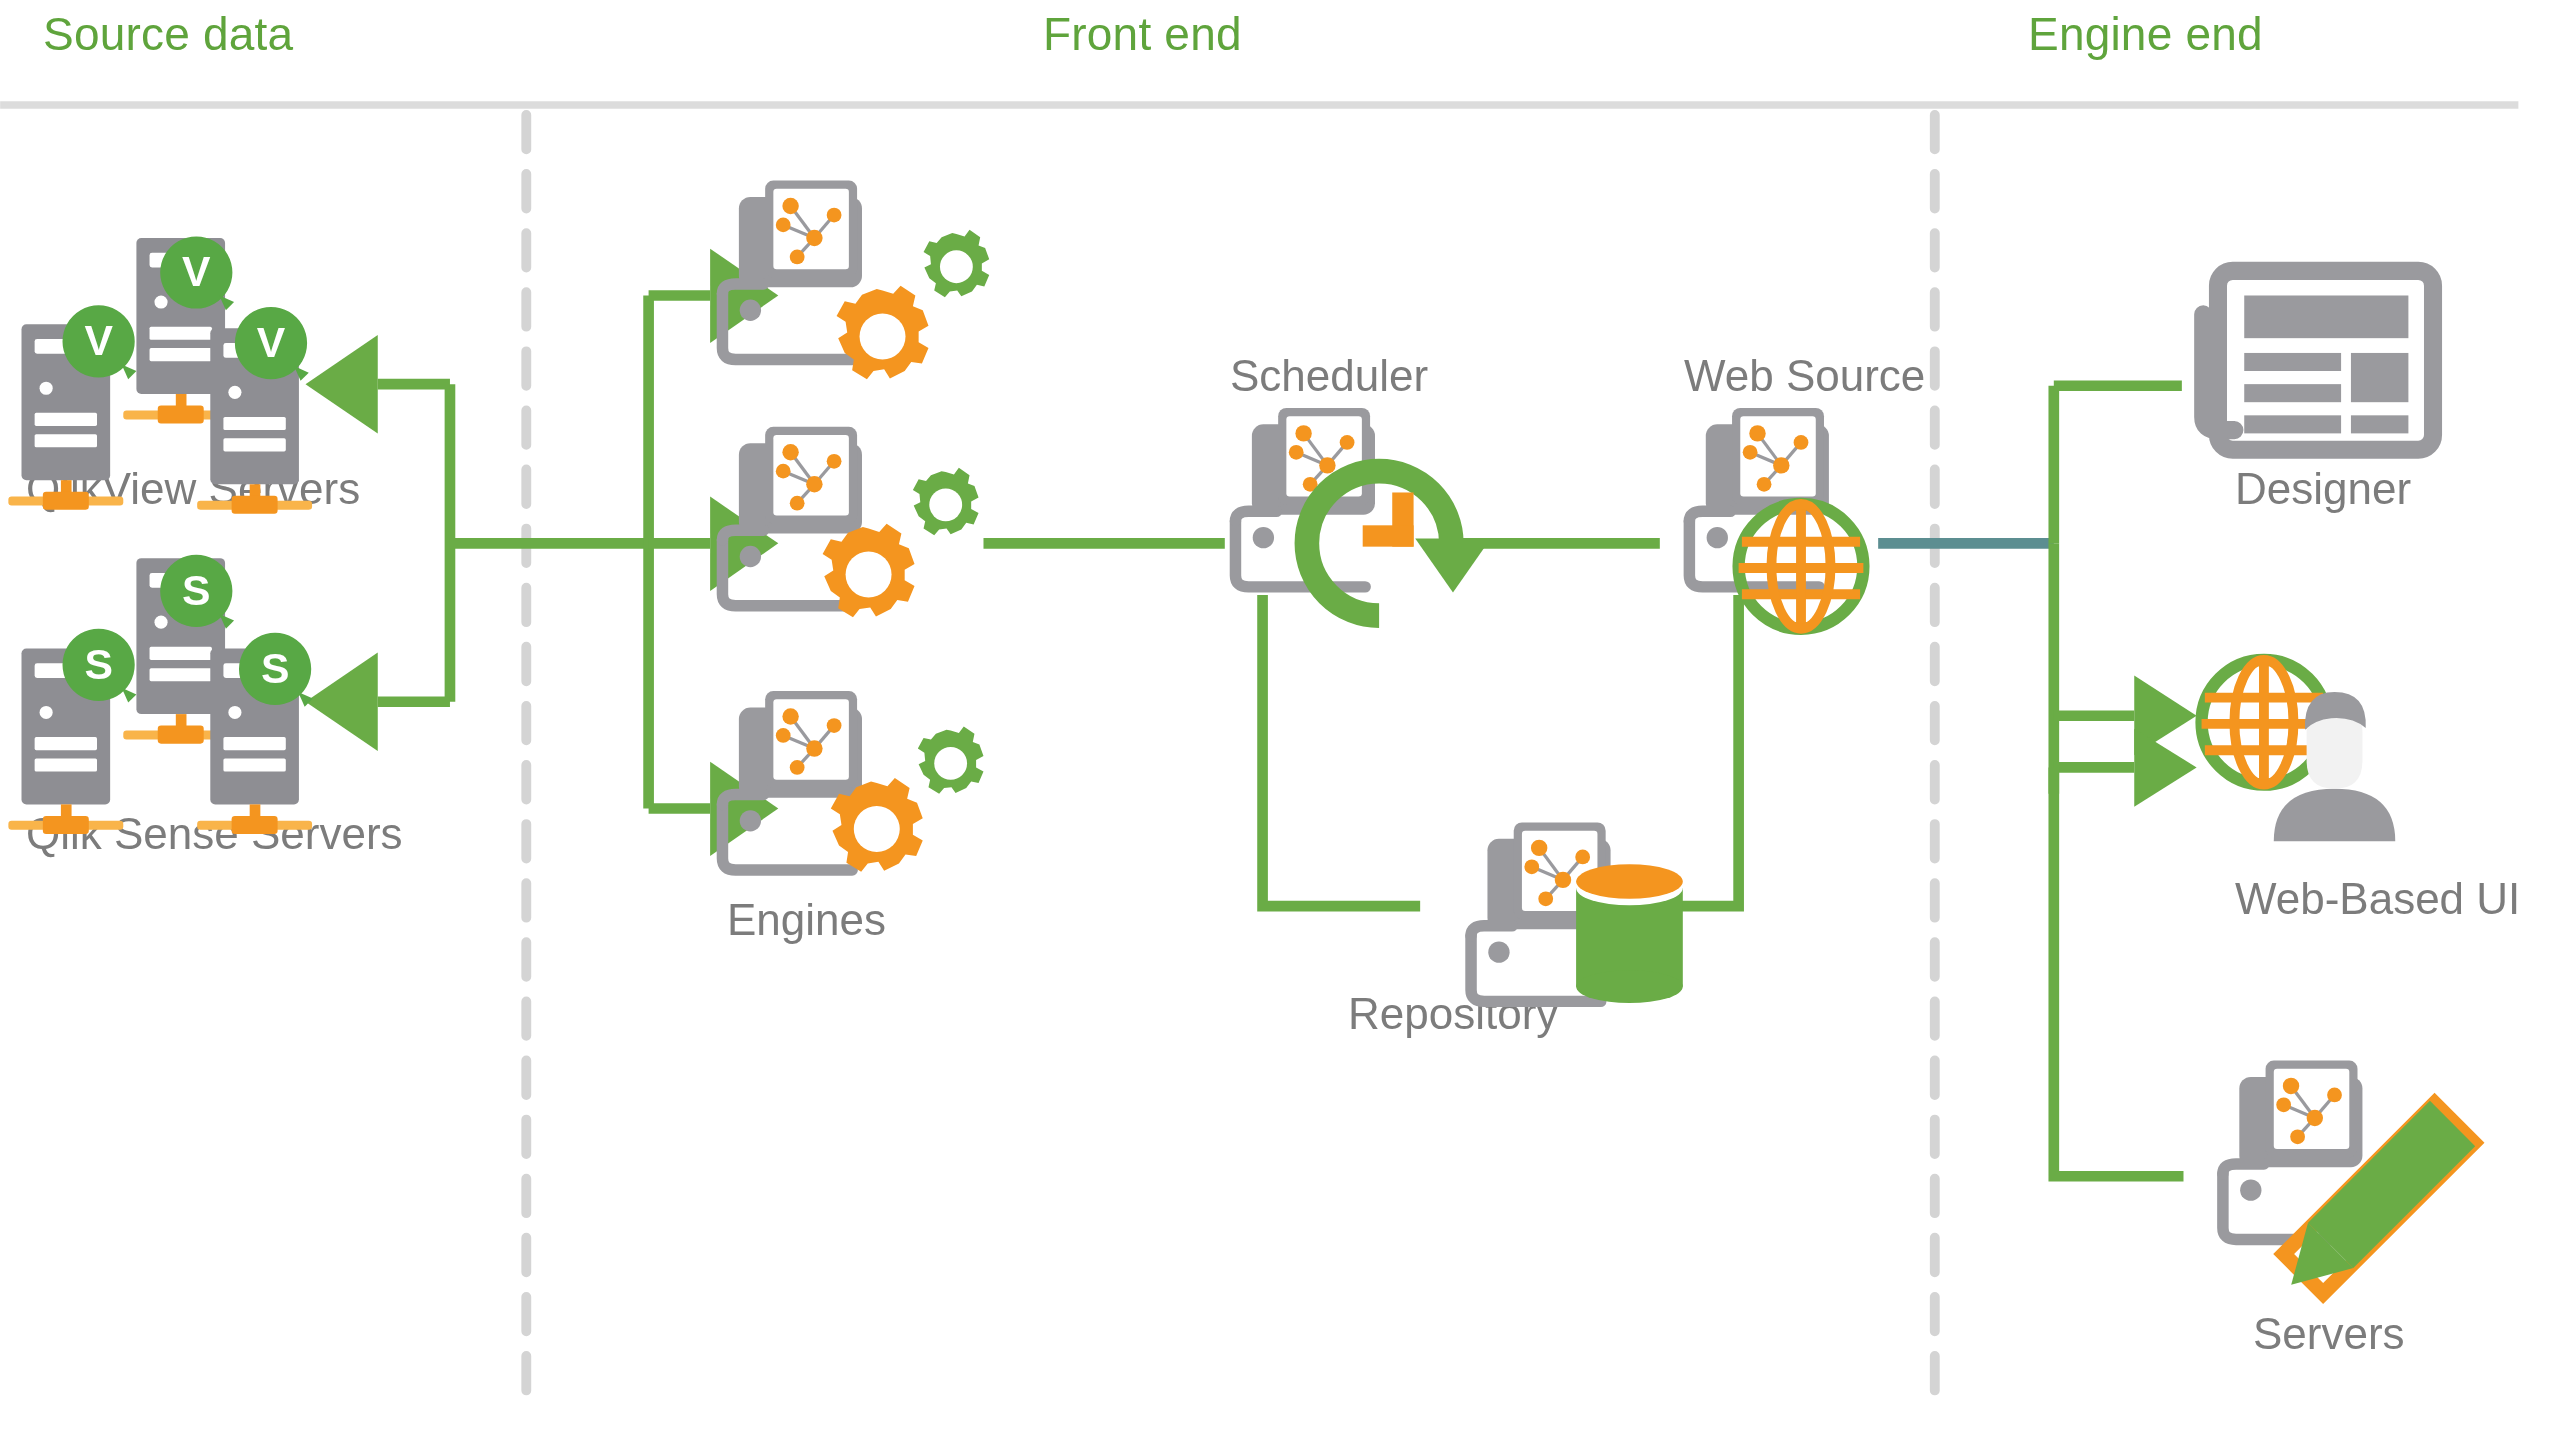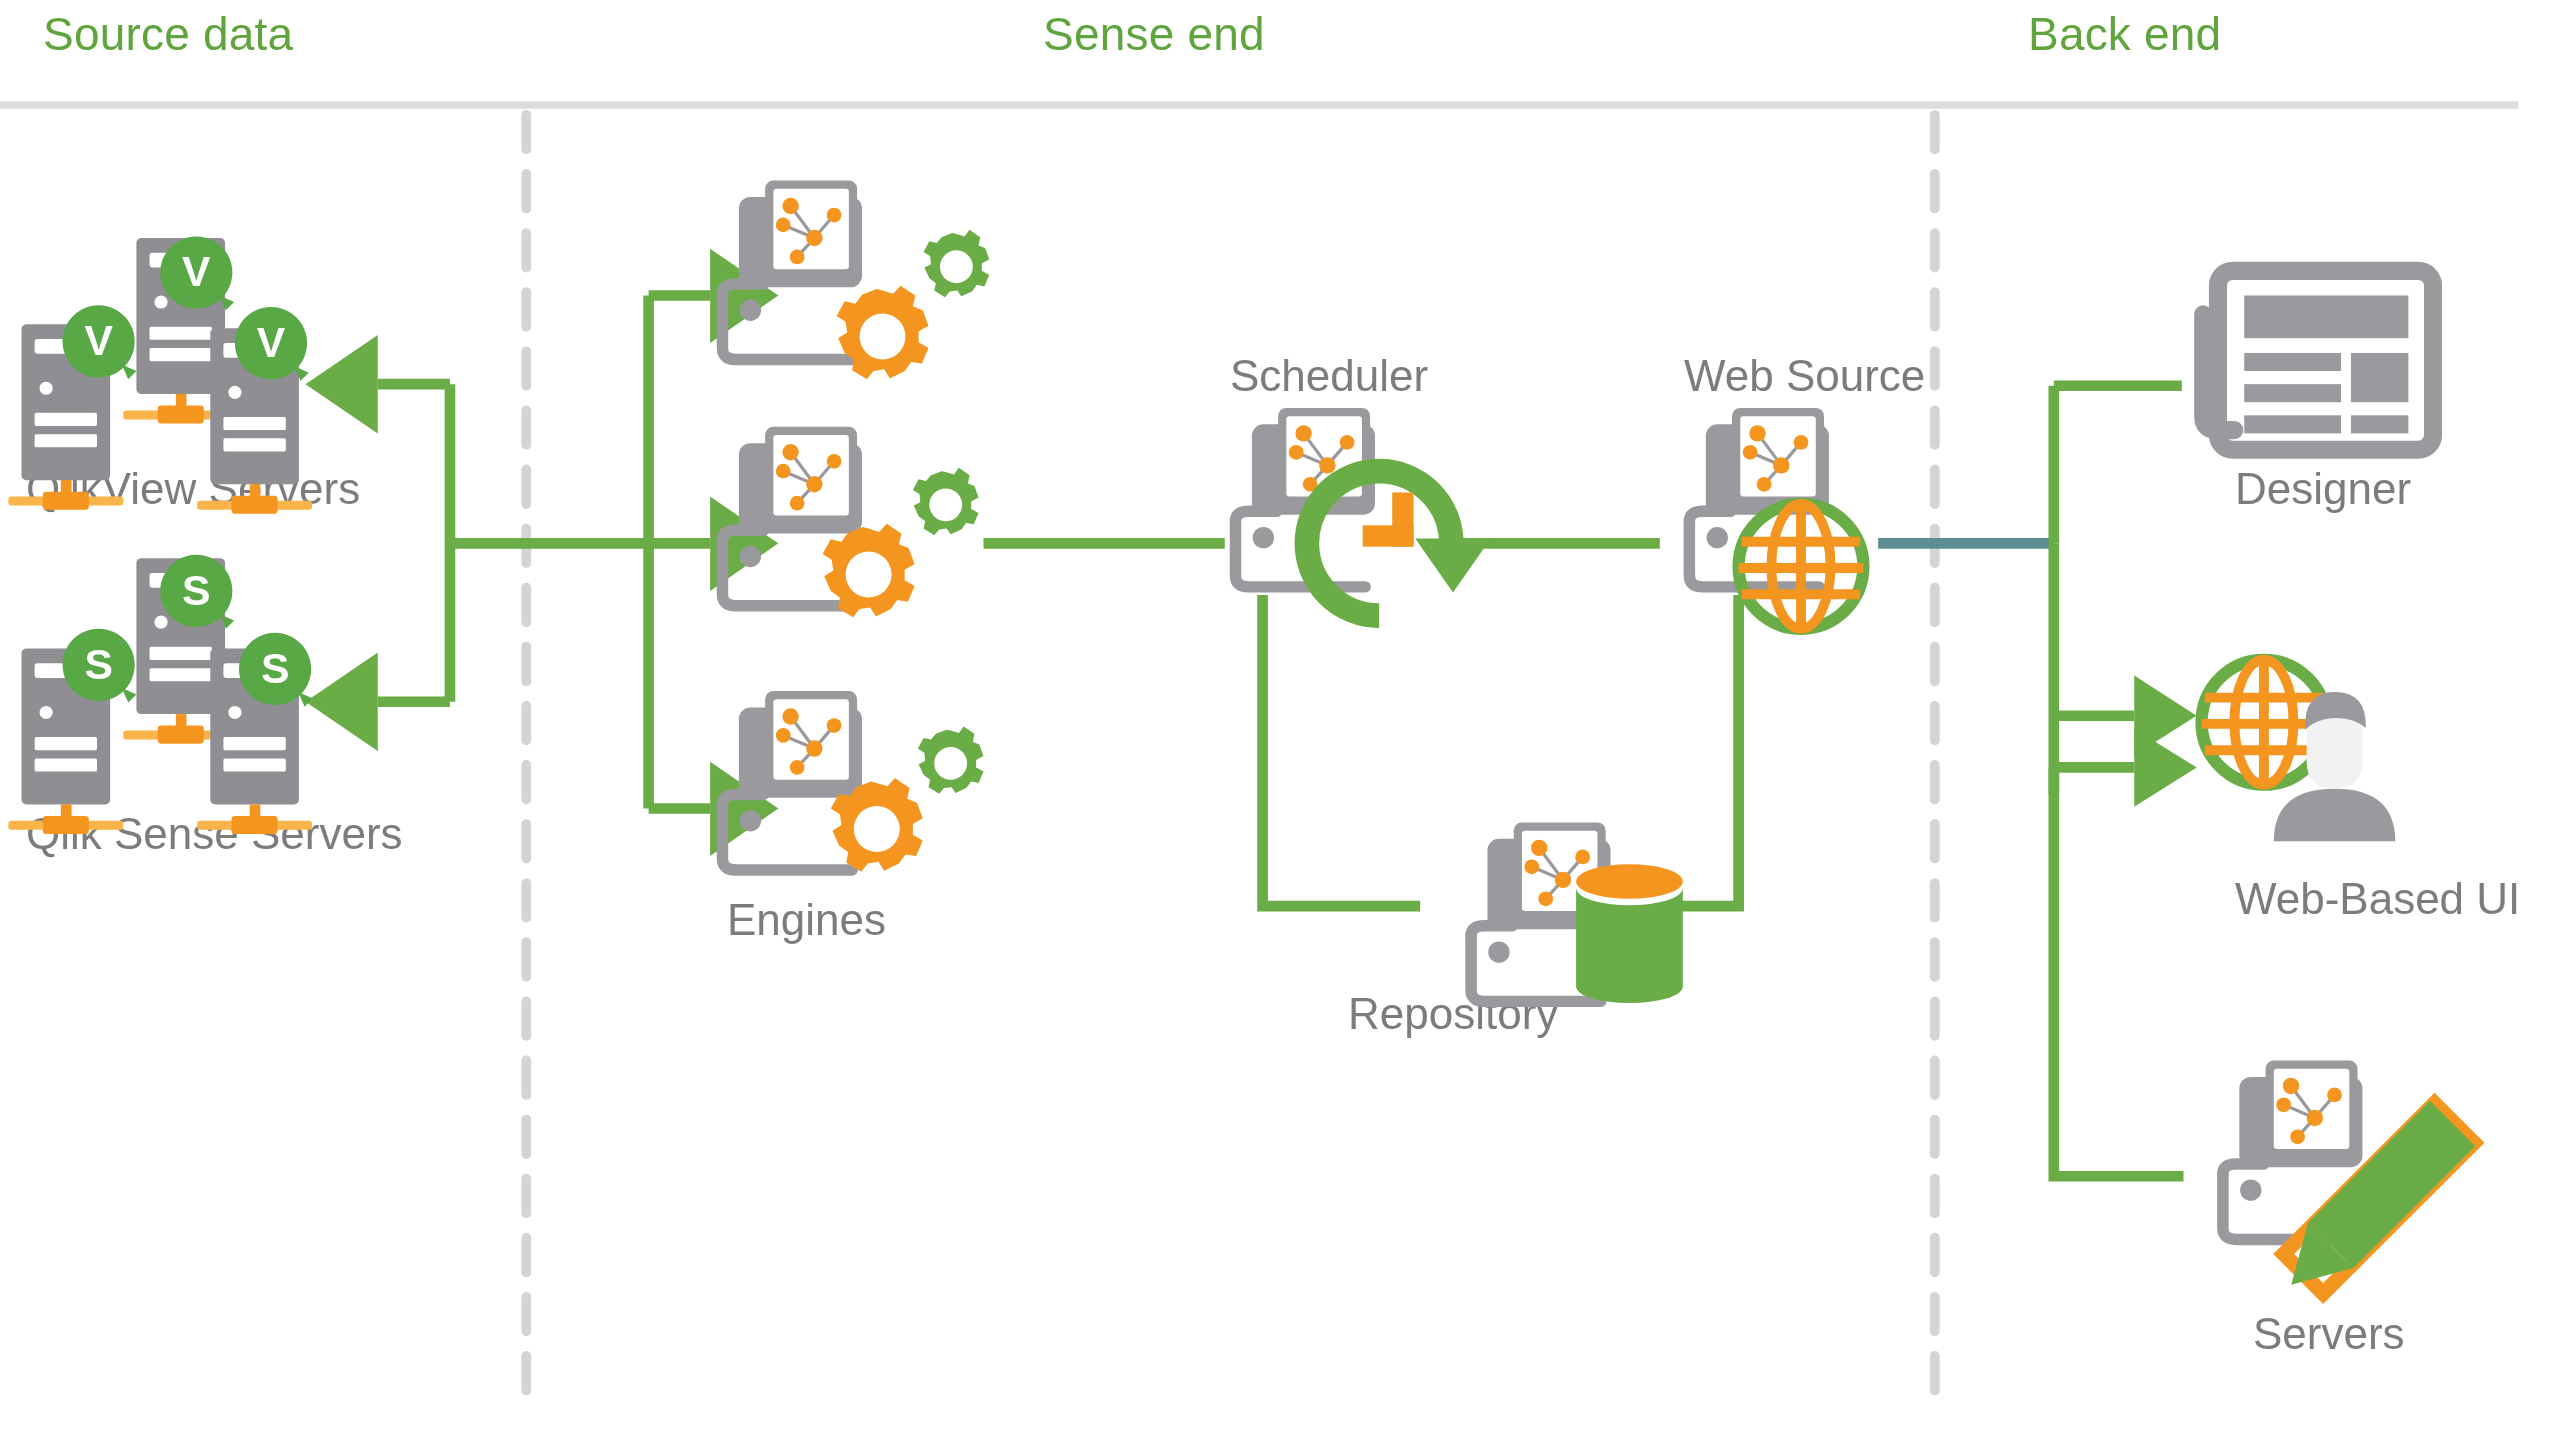--- a/index.html
+++ b/index.html
@@ -47,22 +47,22 @@
   #cap-newsstand {left:2235px;top:464px;}
   #cap-webui     {left:2235px;top:874px;}
   #cap-designer  {left:2253px;top:1309px;}
 </style>
 </head>
 <body>
 
 <div id="stage">
 
   <div class="col-header" id="hdr-source">Source data</div>
-  <div class="col-header" id="hdr-back">Sense end</div>
-  <div class="col-header" id="hdr-front">Back end</div>
+  <div class="col-header" id="hdr-back">Front end</div>
+  <div class="col-header" id="hdr-front">Engine end</div>
 
   <div class="caption" id="cap-qlikview">QlikView Servers</div>
   <div class="caption" id="cap-qliksense">Qlik Sense Servers</div>
   <div class="caption" id="cap-engines">Engines</div>
   <div class="caption" id="cap-scheduler">Scheduler</div>
   <div class="caption" id="cap-webengine">Web Source</div>
   <div class="caption" id="cap-repository">Repository</div>
   <div class="caption" id="cap-newsstand">Designer</div>
   <div class="caption" id="cap-webui">Web-Based UI</div>
   <div class="caption" id="cap-designer">Servers</div>

